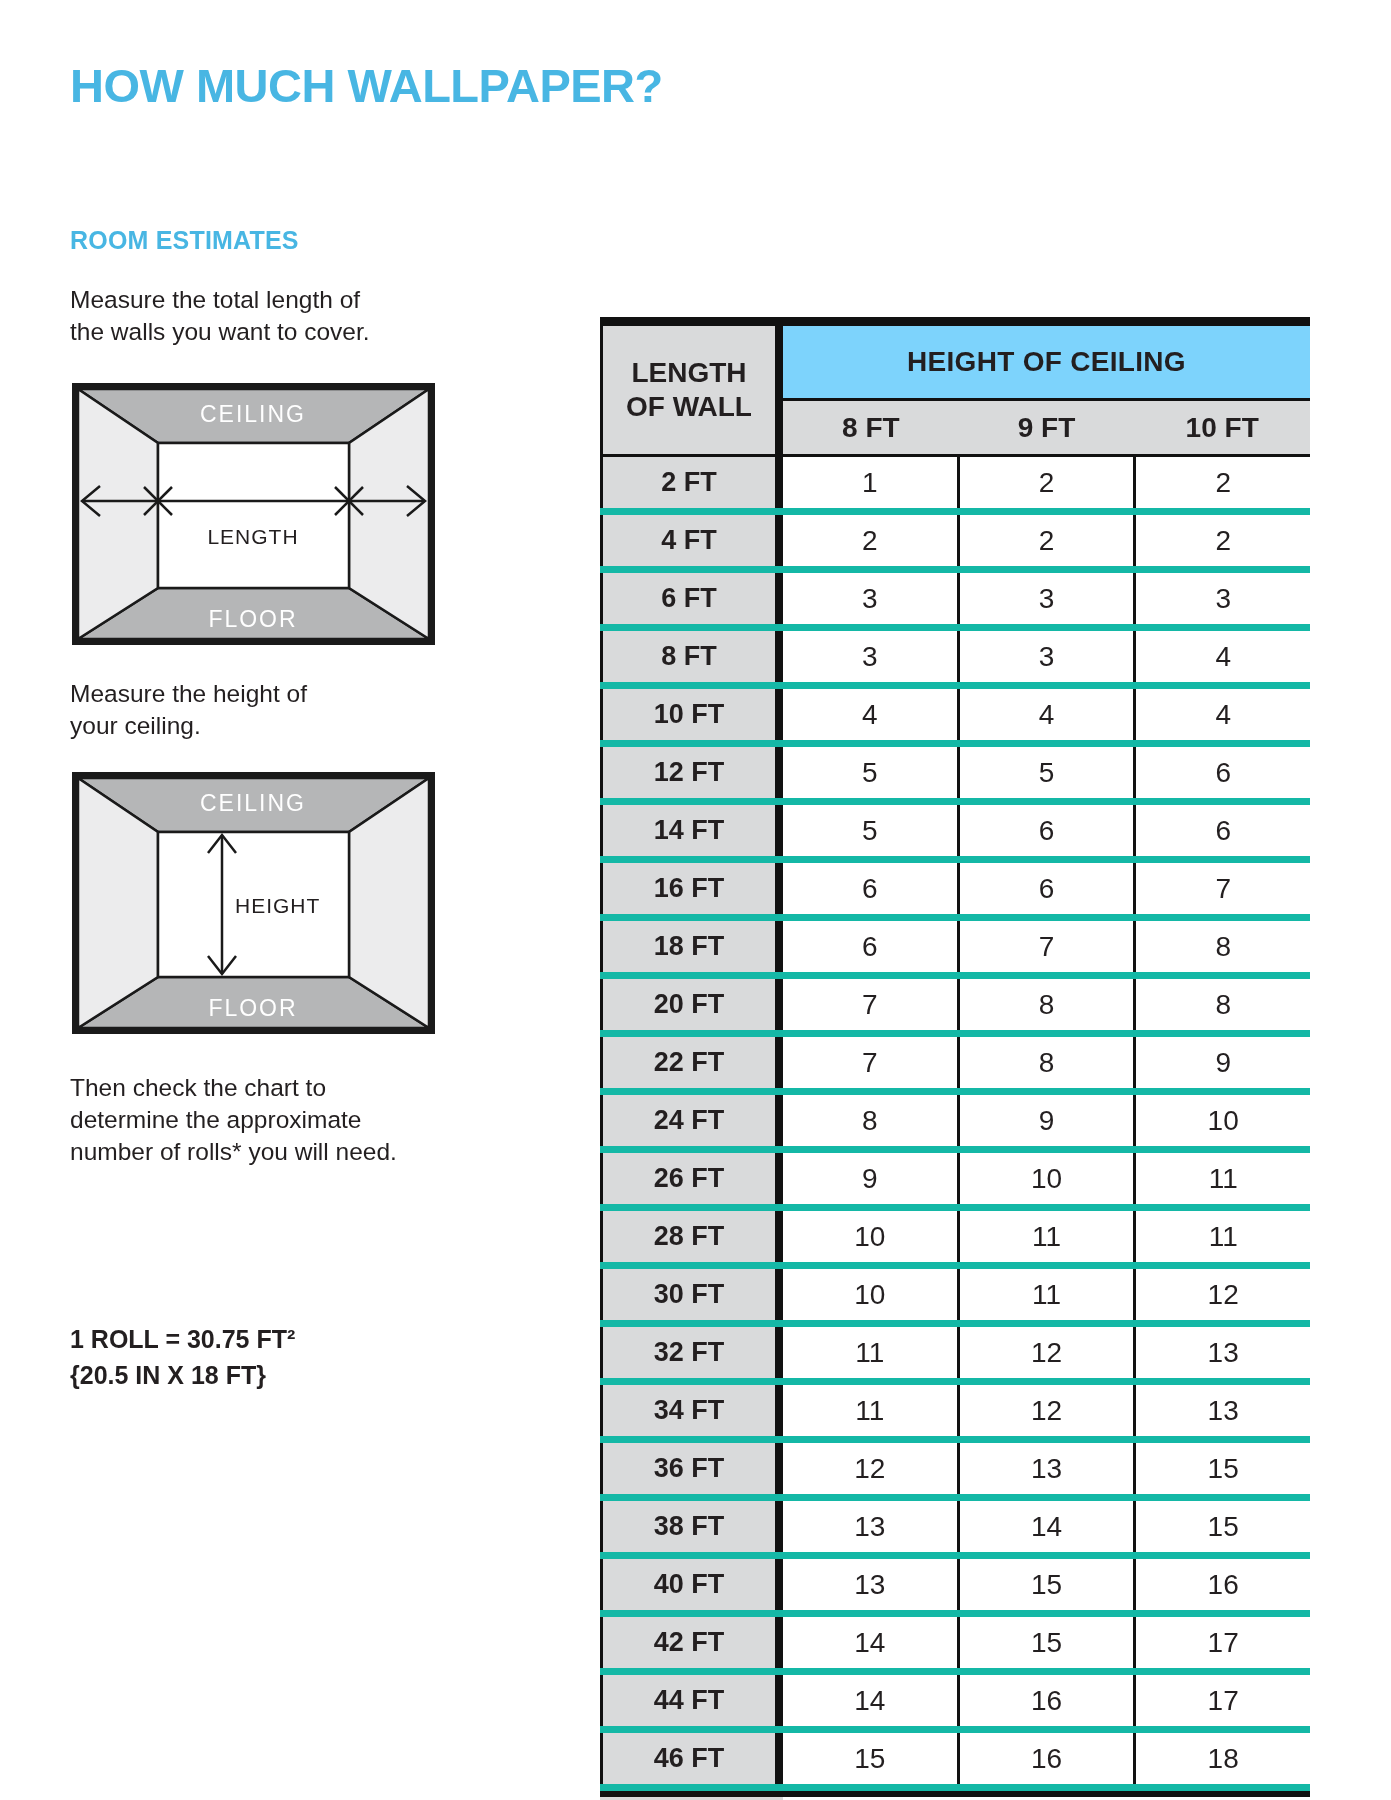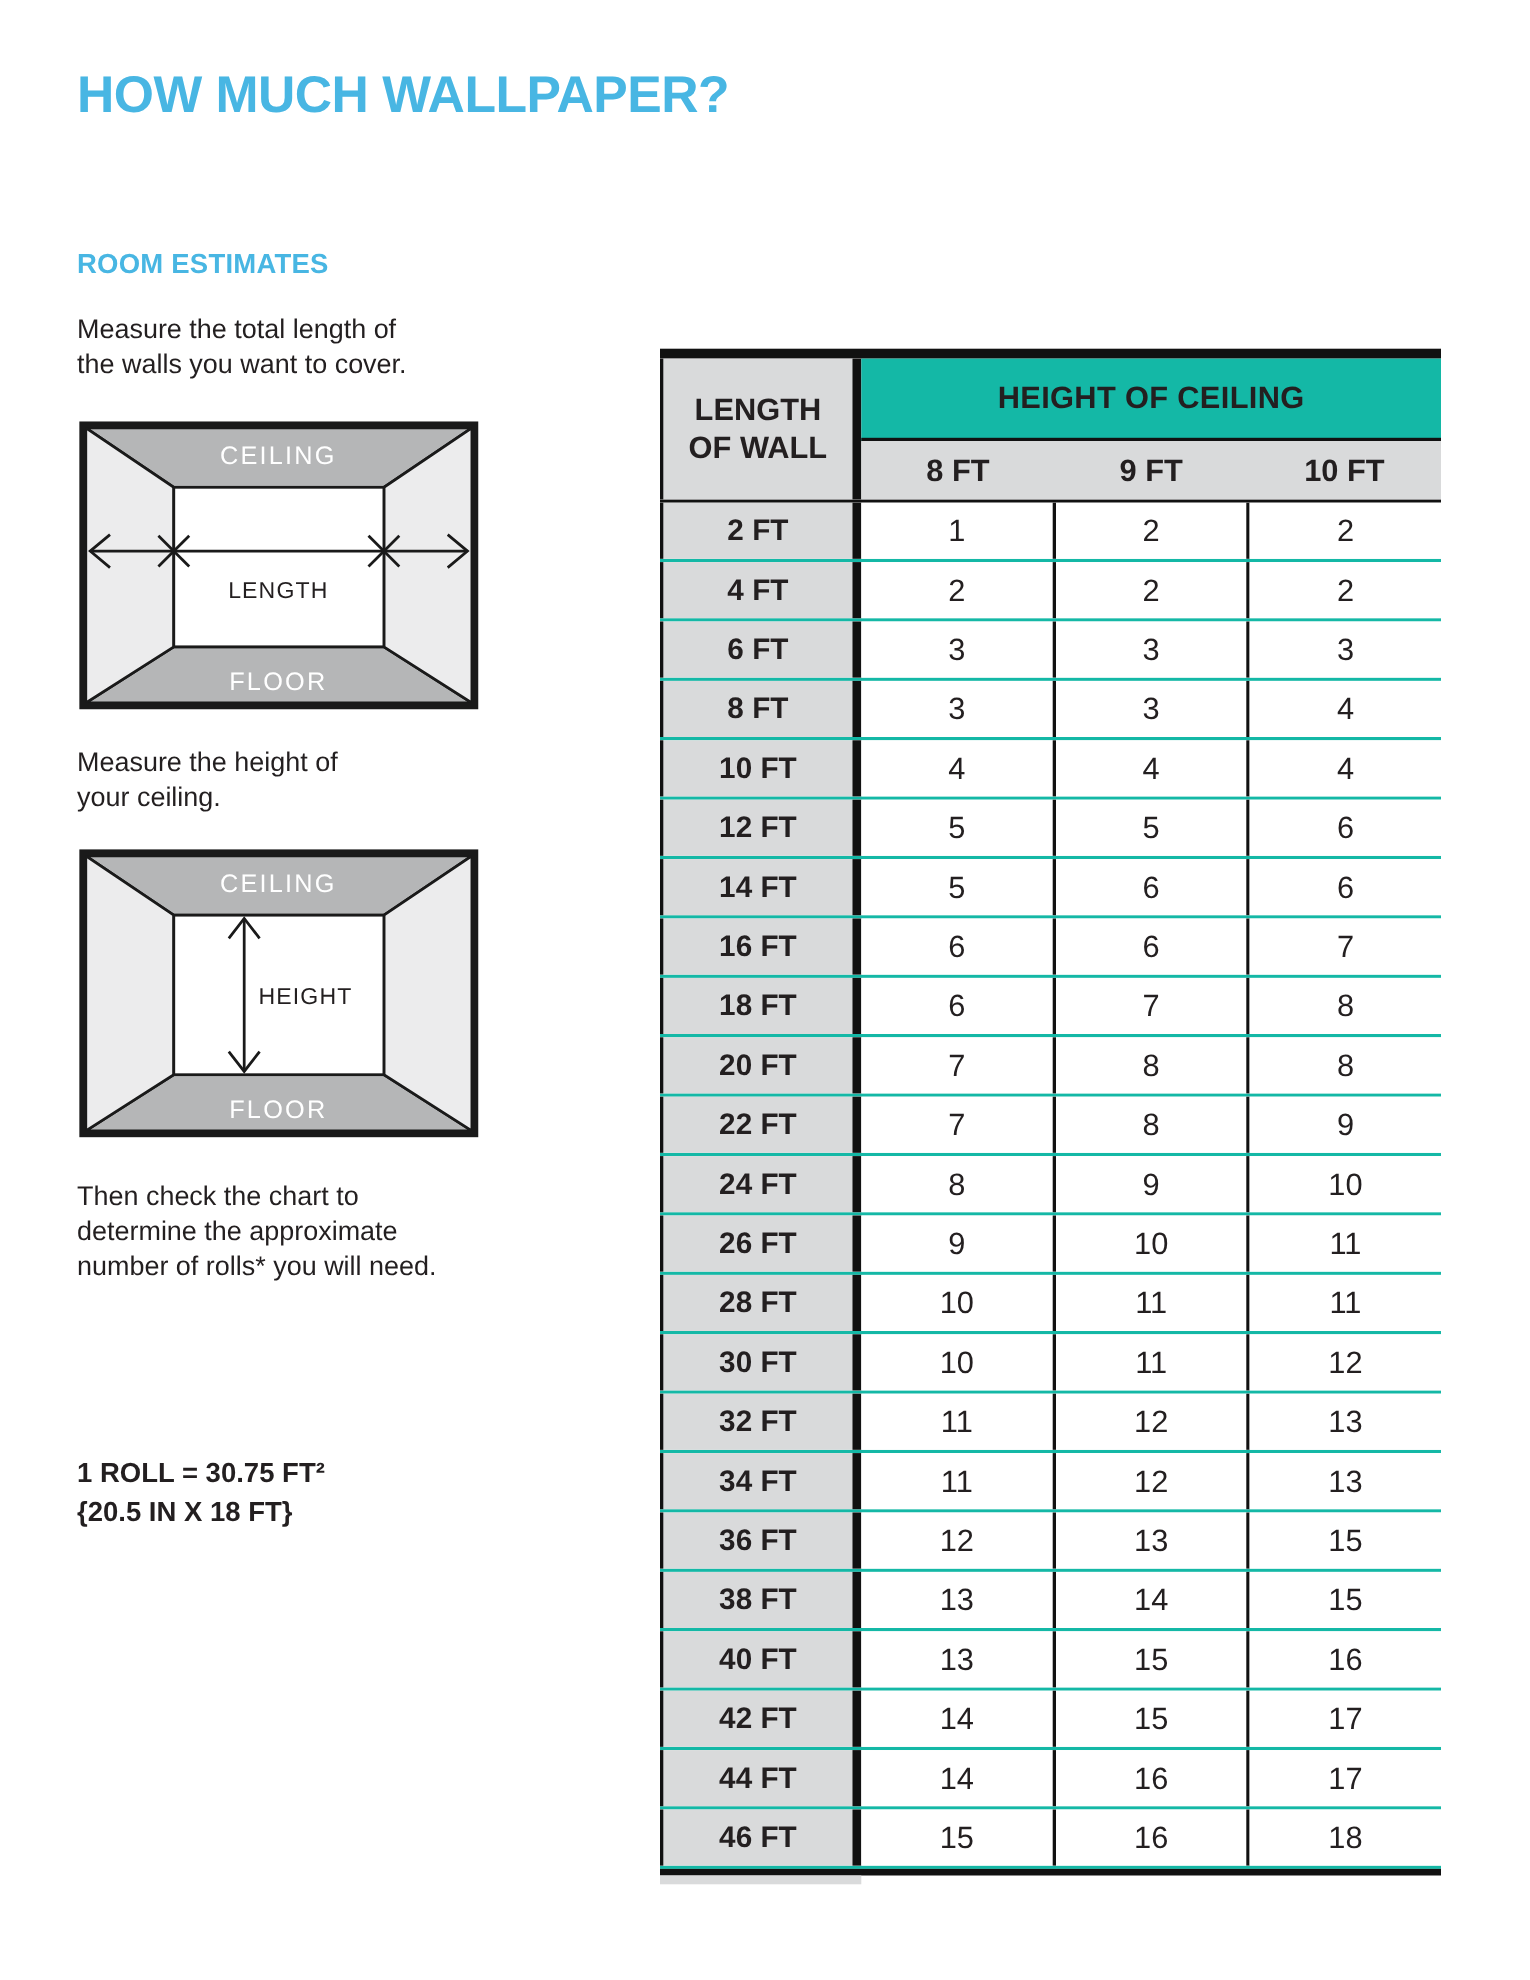--- a/index.html
+++ b/index.html
@@ -38,30 +38,30 @@
   .rolls-table{left:600px;top:317px;width:710px;}
   .t-top{height:9px;background:#111111;}
   .t-header{display:flex;height:128px;border-bottom:3px solid #111111;}
   .t-corner{
     width:172px;border-left:3px solid #111111;border-right:8px solid #111111;
     background:#d9dadb;display:flex;align-items:center;justify-content:center;text-align:center;
     font-size:28px;font-weight:bold;line-height:34px;white-space:pre-line;
   }
   .t-colgroup{flex:1;display:flex;flex-direction:column;}
   .t-colgroup-title{
-    height:72px;border-bottom:3px solid #111111;background:#14b8a6;
+    height:72px;border-bottom:3px solid #111111;background:#7dd3fc;
     display:flex;align-items:center;justify-content:center;
     font-size:28px;font-weight:bold;letter-spacing:0.3px;
   }
   .t-subcols{flex:1;display:flex;background:#d9dadb;}
   .t-subcol{
     flex:1;display:flex;align-items:center;justify-content:center;
     font-size:28px;font-weight:bold;
   }
-  .t-row{display:flex;height:51px;border-bottom:3px solid #14b8a6;}
+  .t-row{display:flex;height:51px;border-bottom:7px solid #14b8a6;}
   .t-label{
     width:172px;border-left:3px solid #111111;border-right:8px solid #111111;
     background:#d9dadb;display:flex;align-items:center;justify-content:center;
     font-size:27px;font-weight:bold;
   }
   .t-val{
     flex:1;border-right:3px solid #111111;background:#ffffff;
     display:flex;align-items:center;justify-content:center;font-size:28px;
   }
   .t-val:last-child{border-right:none;}

